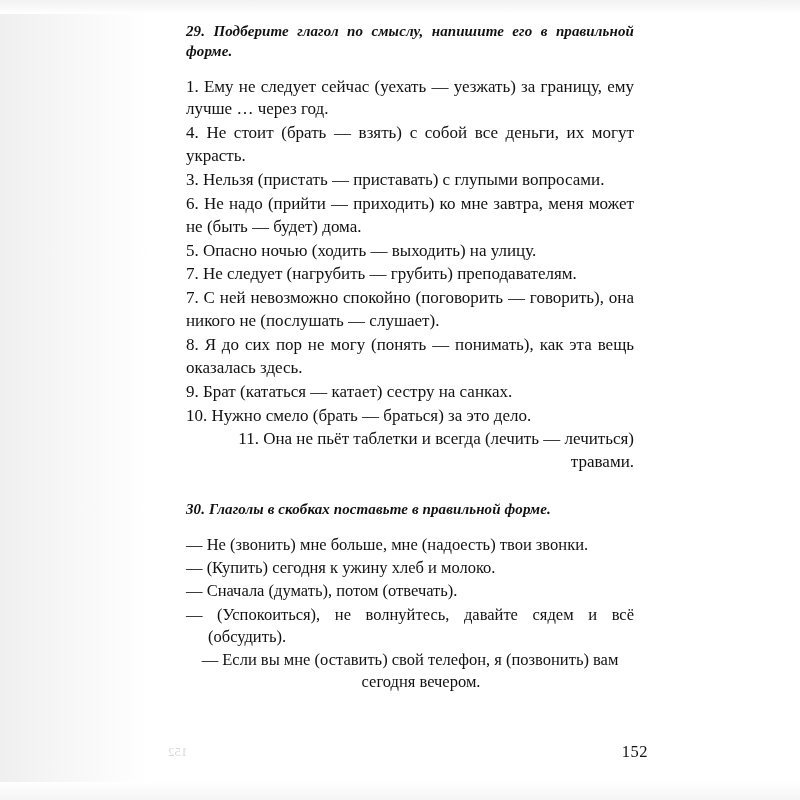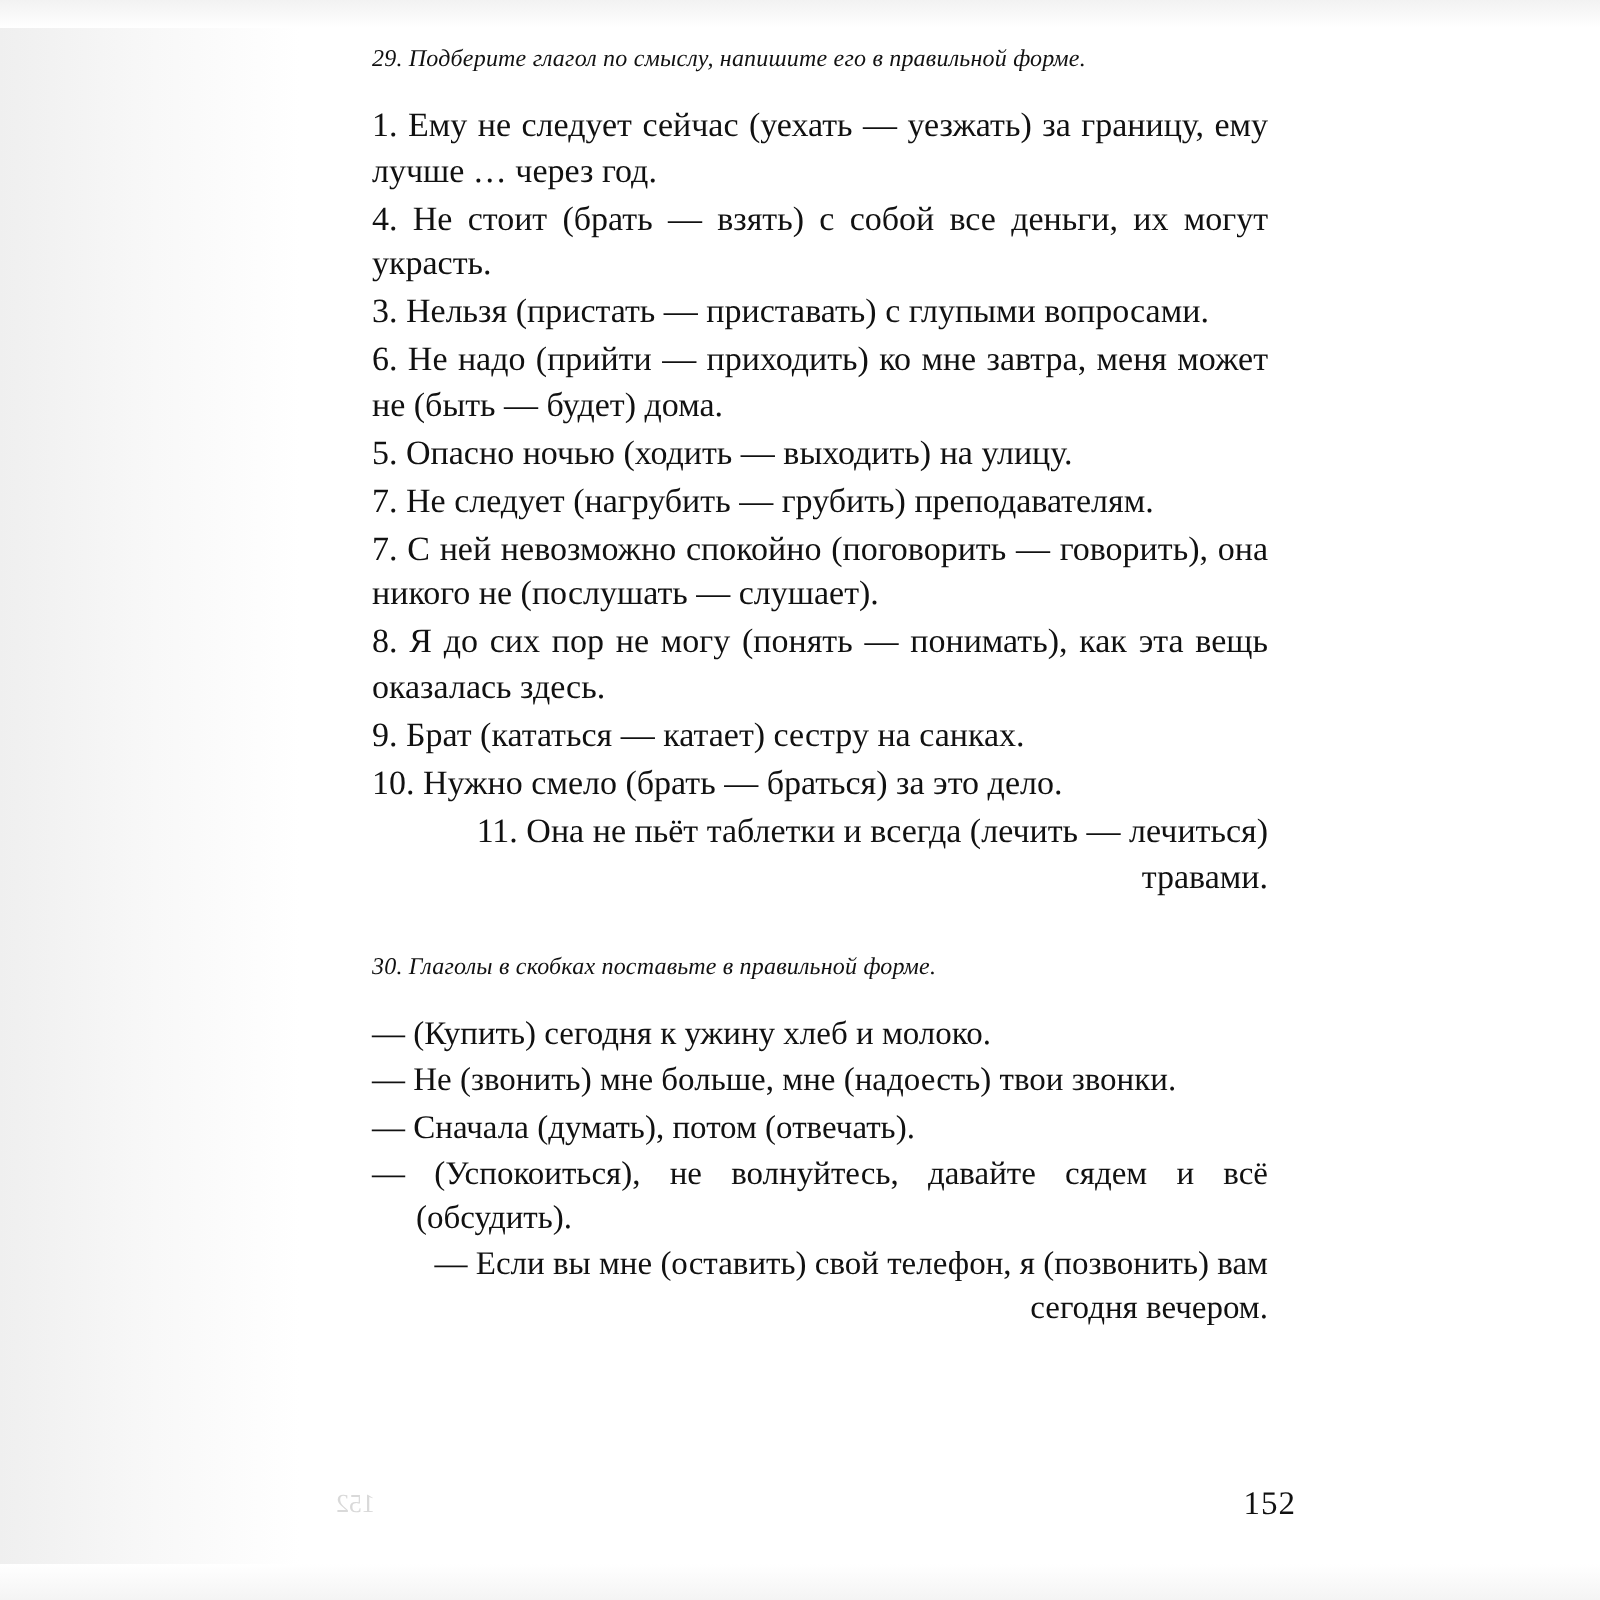--- a/index.html
+++ b/index.html
@@ -42,23 +42,23 @@
     background: linear-gradient(to top, #f4f4f4, #ffffff);
     pointer-events: none;
   }
   .content {
     position: absolute;
     left: 186px;
     top: 22px;
     width: 448px;
   }
   .ex-title {
-    font-weight: normal;
+    font-weight: bold;
     font-style: italic;
-    font-size: 12px;
+    font-size: 15px;
     line-height: 1.32;
     text-align: justify;
     text-justify: inter-word;
     margin: 0 0 14px 0;
     letter-spacing: 0.1px;
   }
   .ex-title.second {
     margin-top: 26px;
   }
   .items {
@@ -80,21 +80,21 @@
   .dash-item {
     font-size: 16.5px;
     line-height: 1.345;
     text-align: justify;
     text-justify: inter-word;
     margin: 0 0 1px 0;
     padding-left: 22px;
     text-indent: -22px;
   }
   .dash-item:last-child {
-    text-align: right;
+    text-align: center;
   }
   .page-number {
     position: absolute;
     right: 152px;
     bottom: 38px;
     font-size: 16.5px;
     letter-spacing: 0.5px;
   }
   .ghost {
     position: absolute;
@@ -128,22 +128,22 @@
       <p class="item">7. С ней невозможно спокойно (поговорить — говорить), она никого не (послушать — слушает).</p>
       <p class="item">8. Я до сих пор не могу (понять — понимать), как эта вещь оказалась здесь.</p>
       <p class="item">9. Брат (кататься — катает) сестру на санках.</p>
       <p class="item">10. Нужно смело (брать — браться) за это дело.</p>
       <p class="item">11. Она не пьёт таблетки и всегда (лечить — лечиться) травами.</p>
     </div>
 
     <p class="ex-title second">30. Глаголы в скобках поставьте в правильной форме.</p>
 
     <div class="items">
+      <p class="dash-item">— Не (звонить) мне больше, мне (надоесть) твои звонки.</p>
       <p class="dash-item">— (Купить) сегодня к ужину хлеб и молоко.</p>
-      <p class="dash-item">— Не (звонить) мне больше, мне (надоесть) твои звонки.</p>
       <p class="dash-item">— Сначала (думать), потом (отвечать).</p>
       <p class="dash-item">— (Успокоиться), не волнуйтесь, давайте сядем и всё (обсудить).</p>
       <p class="dash-item">— Если вы мне (оставить) свой телефон, я (позвонить) вам сегодня вечером.</p>
     </div>
 
   </div>
 
   <div class="ghost">152</div>
   <div class="page-number">152</div>
 </div>

